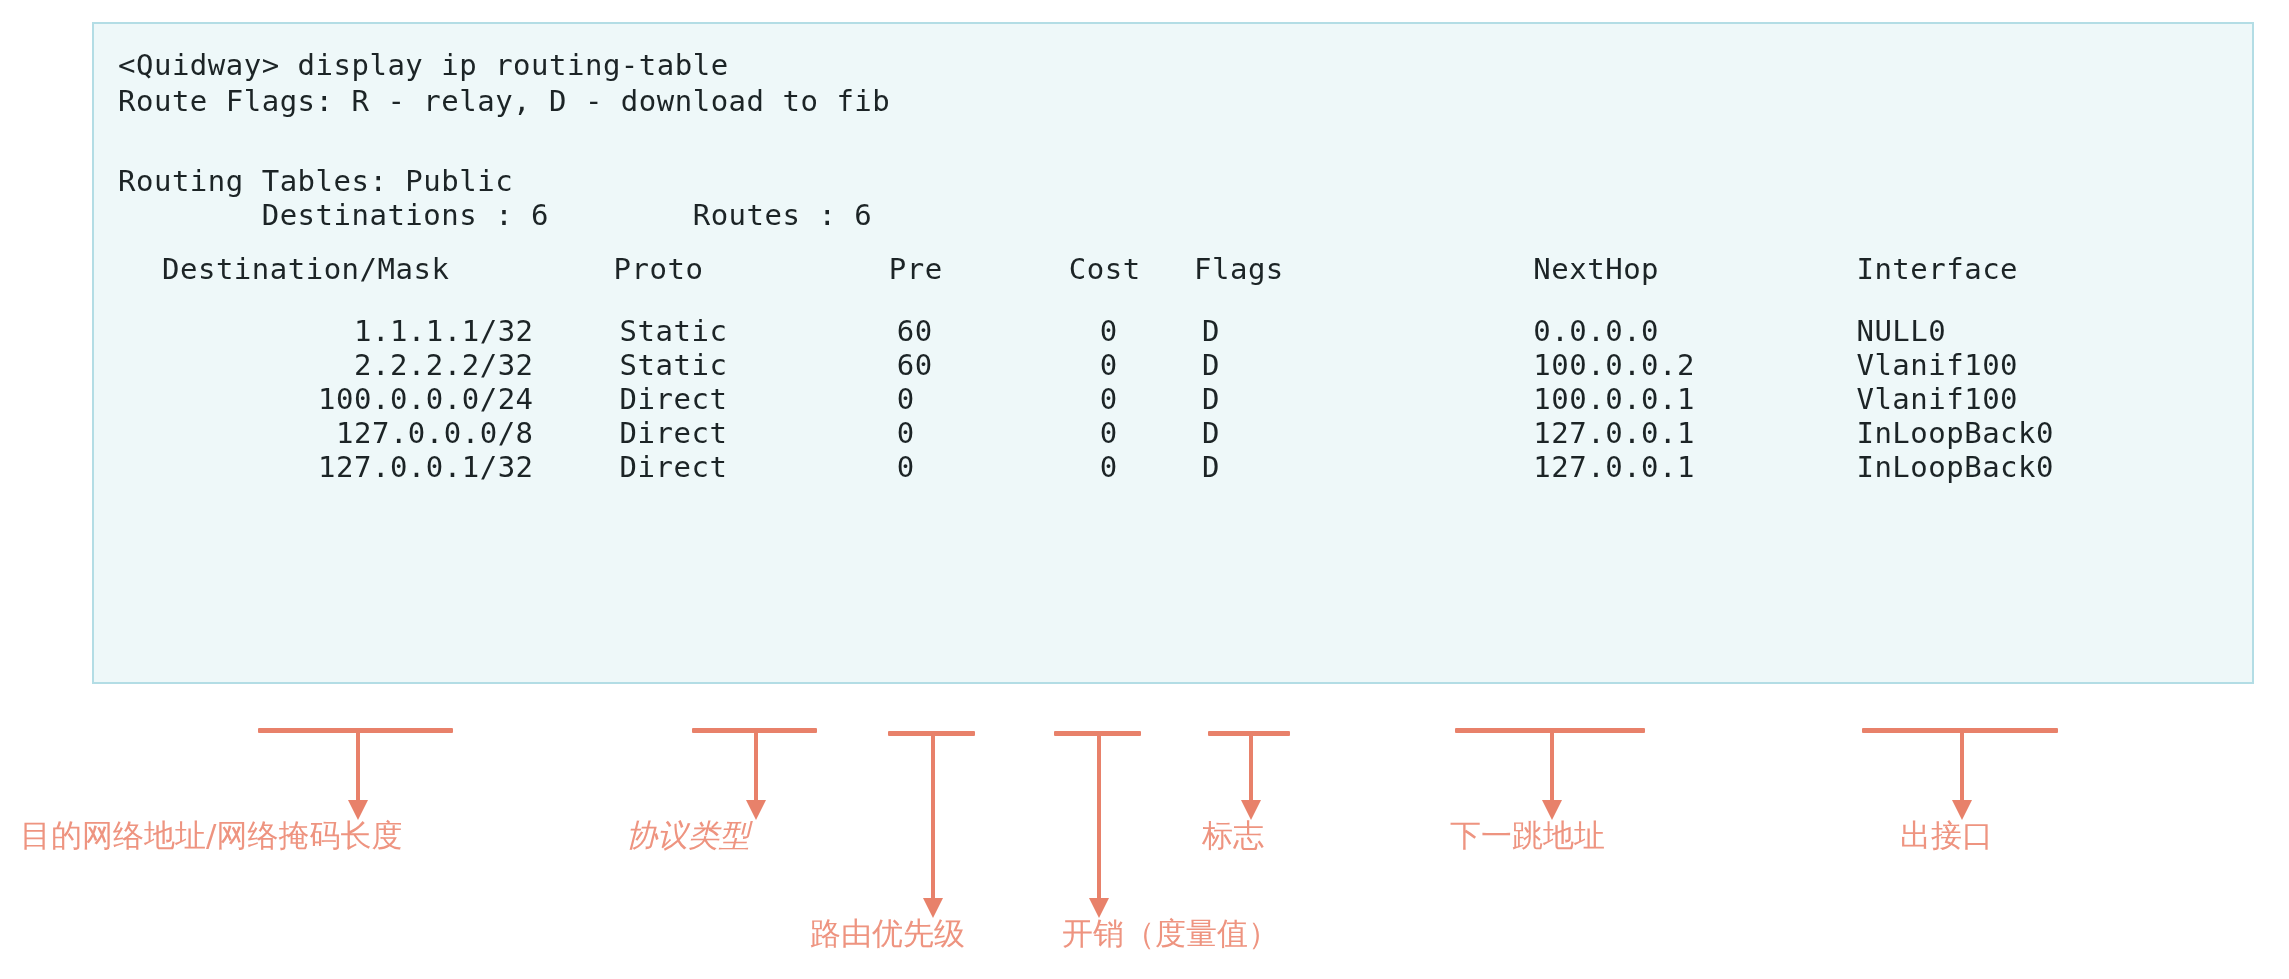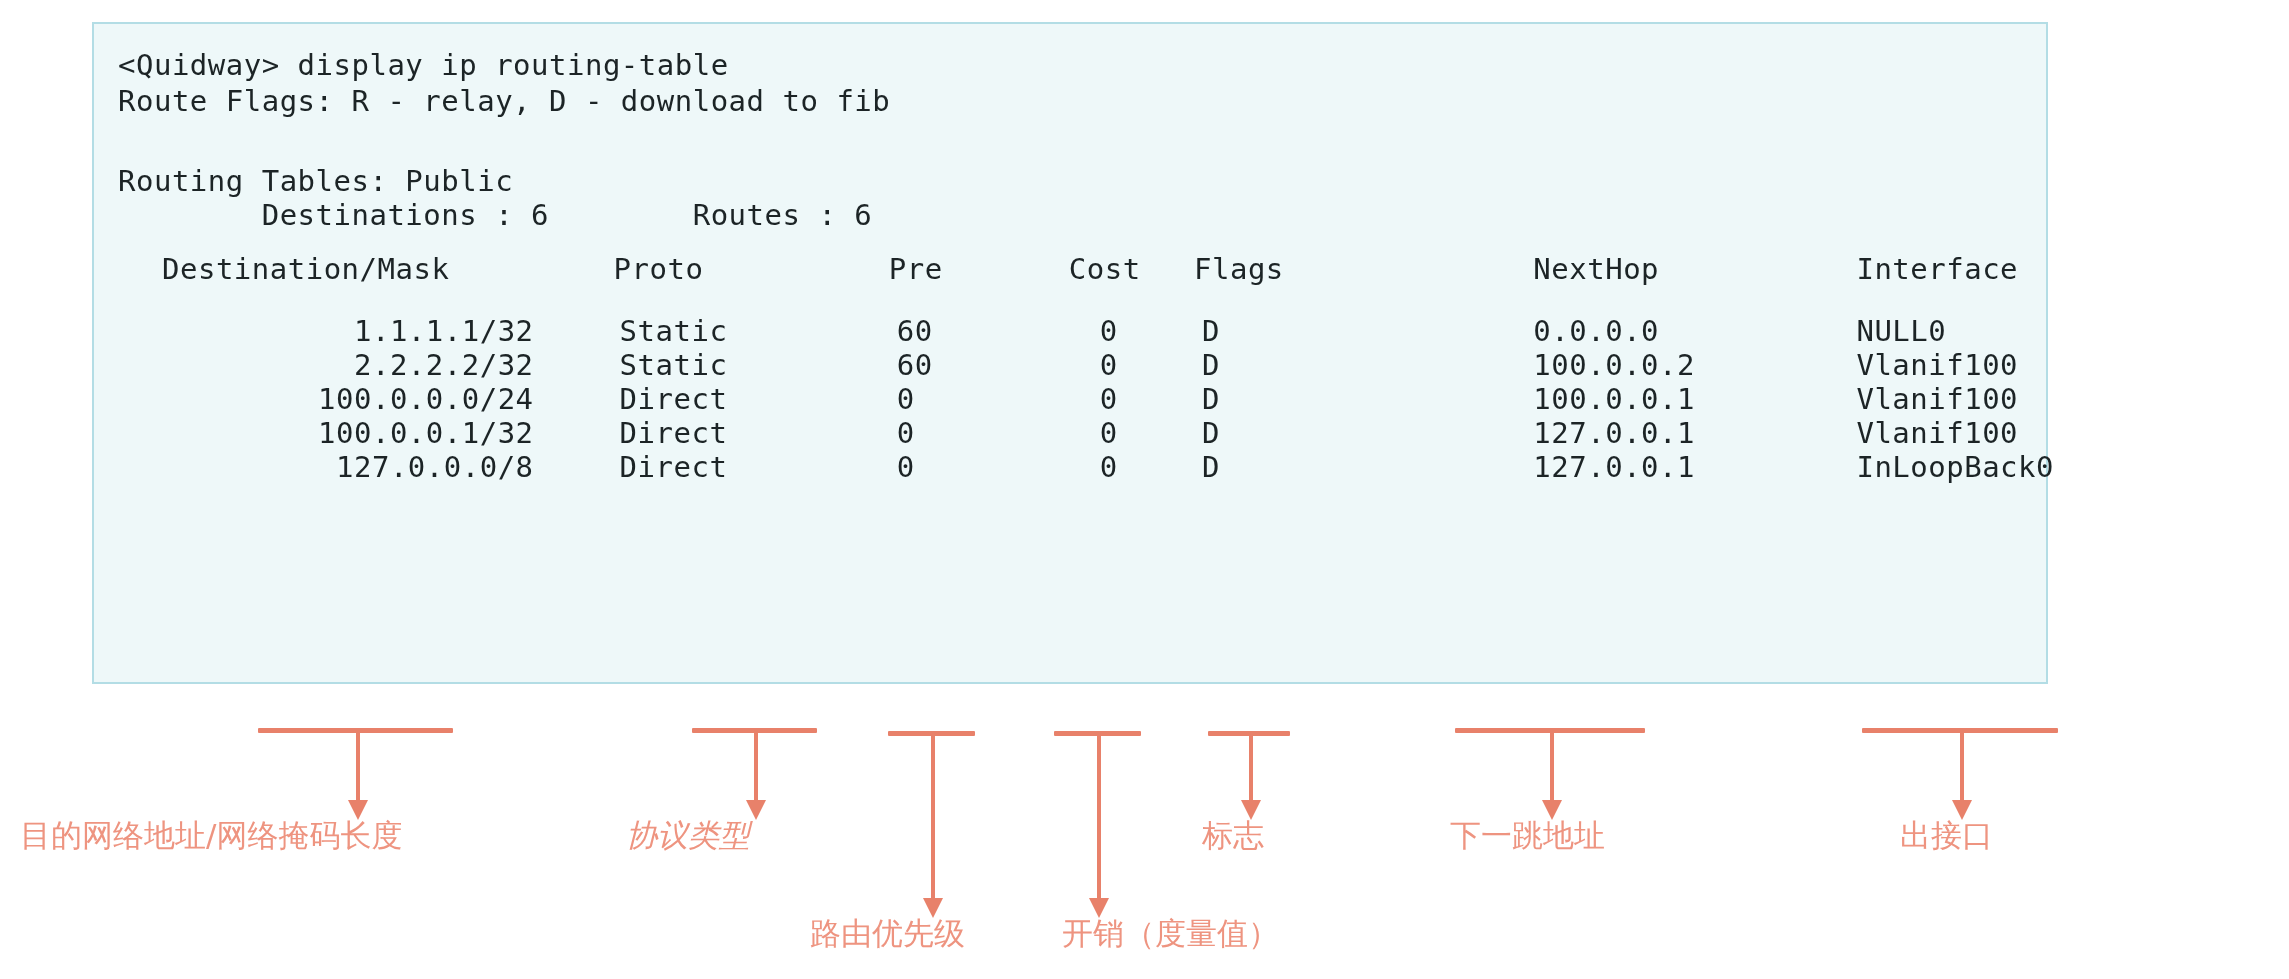--- a/index.html
+++ b/index.html
@@ -13,21 +13,21 @@
     position: relative;
     font-family: "Liberation Sans", sans-serif;
     overflow: hidden;
   }
 
   
   #console-box {
     position: absolute;
     left: 92px;
     top: 22px;
-    width: 1956px;
+    width: 2162px;
     height: 662px;
     background: #eef8f9;
     border: 2px solid #b3dde5;
     box-sizing: border-box;
   }
 
   .cli {
     position: absolute;
     font-family: "DejaVu Sans Mono", "Liberation Mono", monospace;
     font-size: 29px;
@@ -175,30 +175,30 @@
         <tr>
           <td class="col-dest">100.0.0.0/24</td>
           <td class="col-proto">Direct</td>
           <td class="col-pre">0</td>
           <td class="col-cost">0</td>
           <td class="col-flags">D</td>
           <td class="col-nh">100.0.0.1</td>
           <td class="col-if">Vlanif100</td>
         </tr>
         <tr>
-          <td class="col-dest">100.0.0.1/32</td>
+          <td class="col-dest">127.0.0.0/8</td>
           <td class="col-proto">Direct</td>
           <td class="col-pre">0</td>
           <td class="col-cost">0</td>
           <td class="col-flags">D</td>
           <td class="col-nh">127.0.0.1</td>
-          <td class="col-if">Vlanif100</td>
-        </tr>
-        <tr>
-          <td class="col-dest">127.0.0.0/8</td>
+          <td class="col-if">InLoopBack0</td>
+        </tr>
+        <tr>
+          <td class="col-dest">127.0.0.1/32</td>
           <td class="col-proto">Direct</td>
           <td class="col-pre">0</td>
           <td class="col-cost">0</td>
           <td class="col-flags">D</td>
           <td class="col-nh">127.0.0.1</td>
           <td class="col-if">InLoopBack0</td>
         </tr>
       </tbody>
   </table>
 </div>

